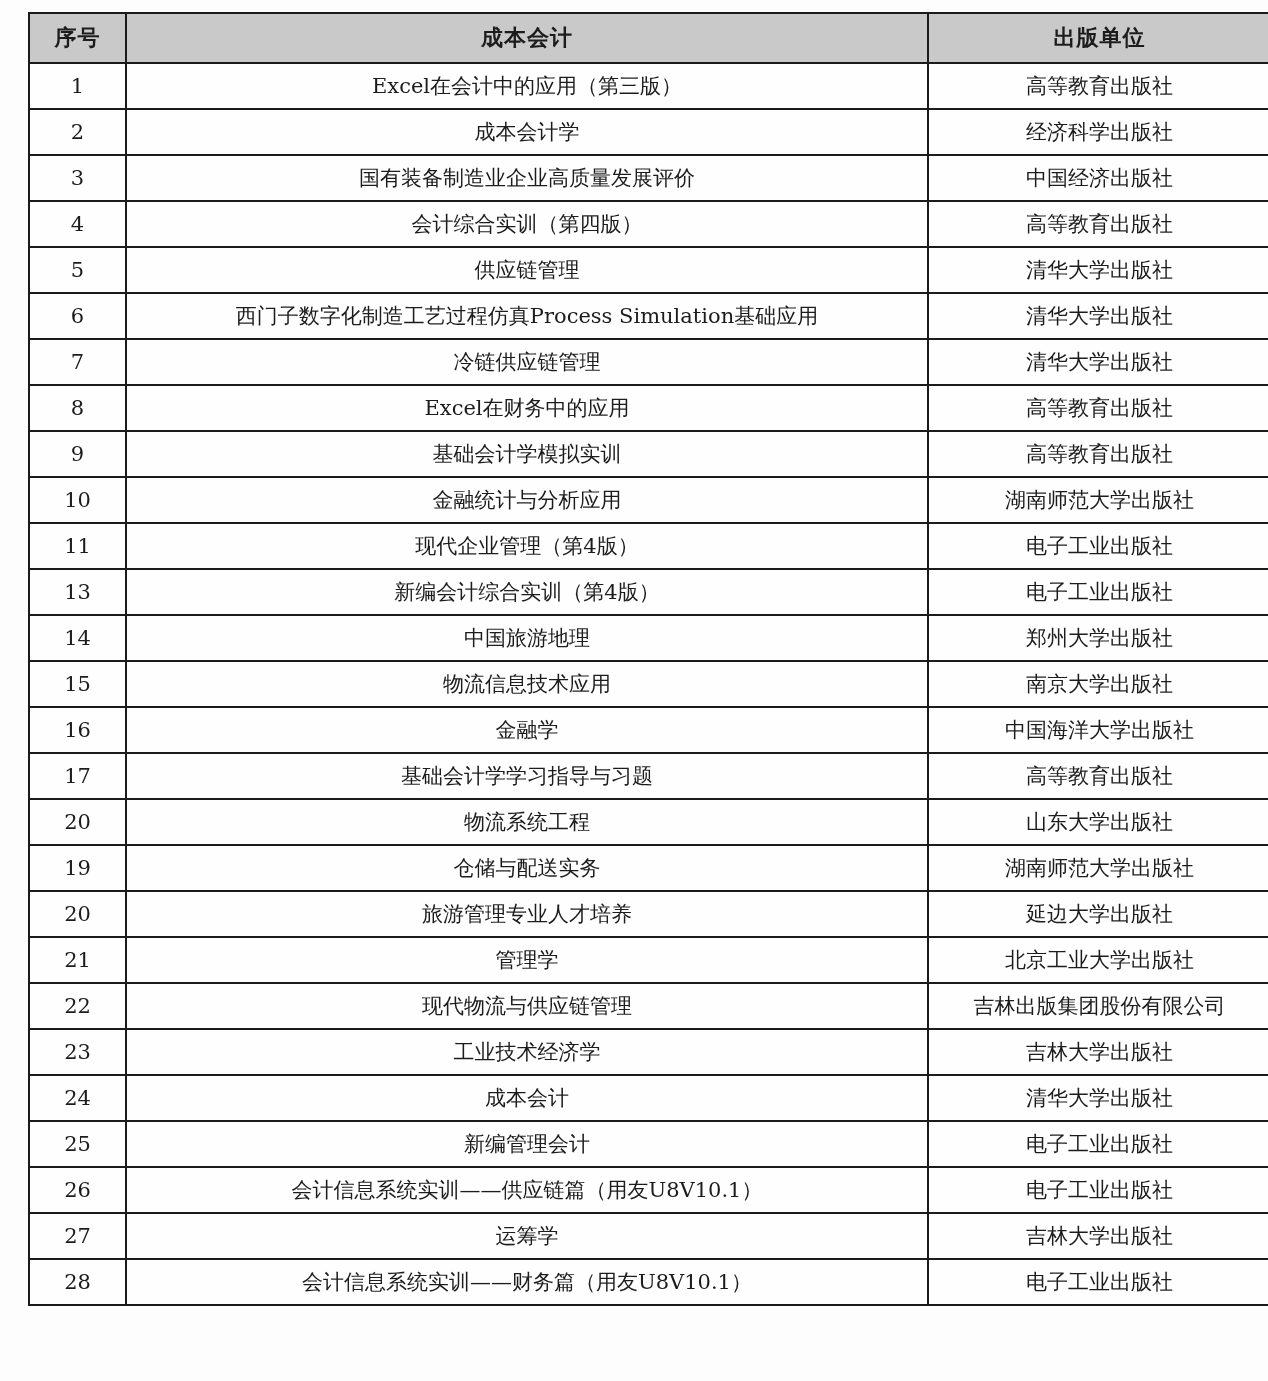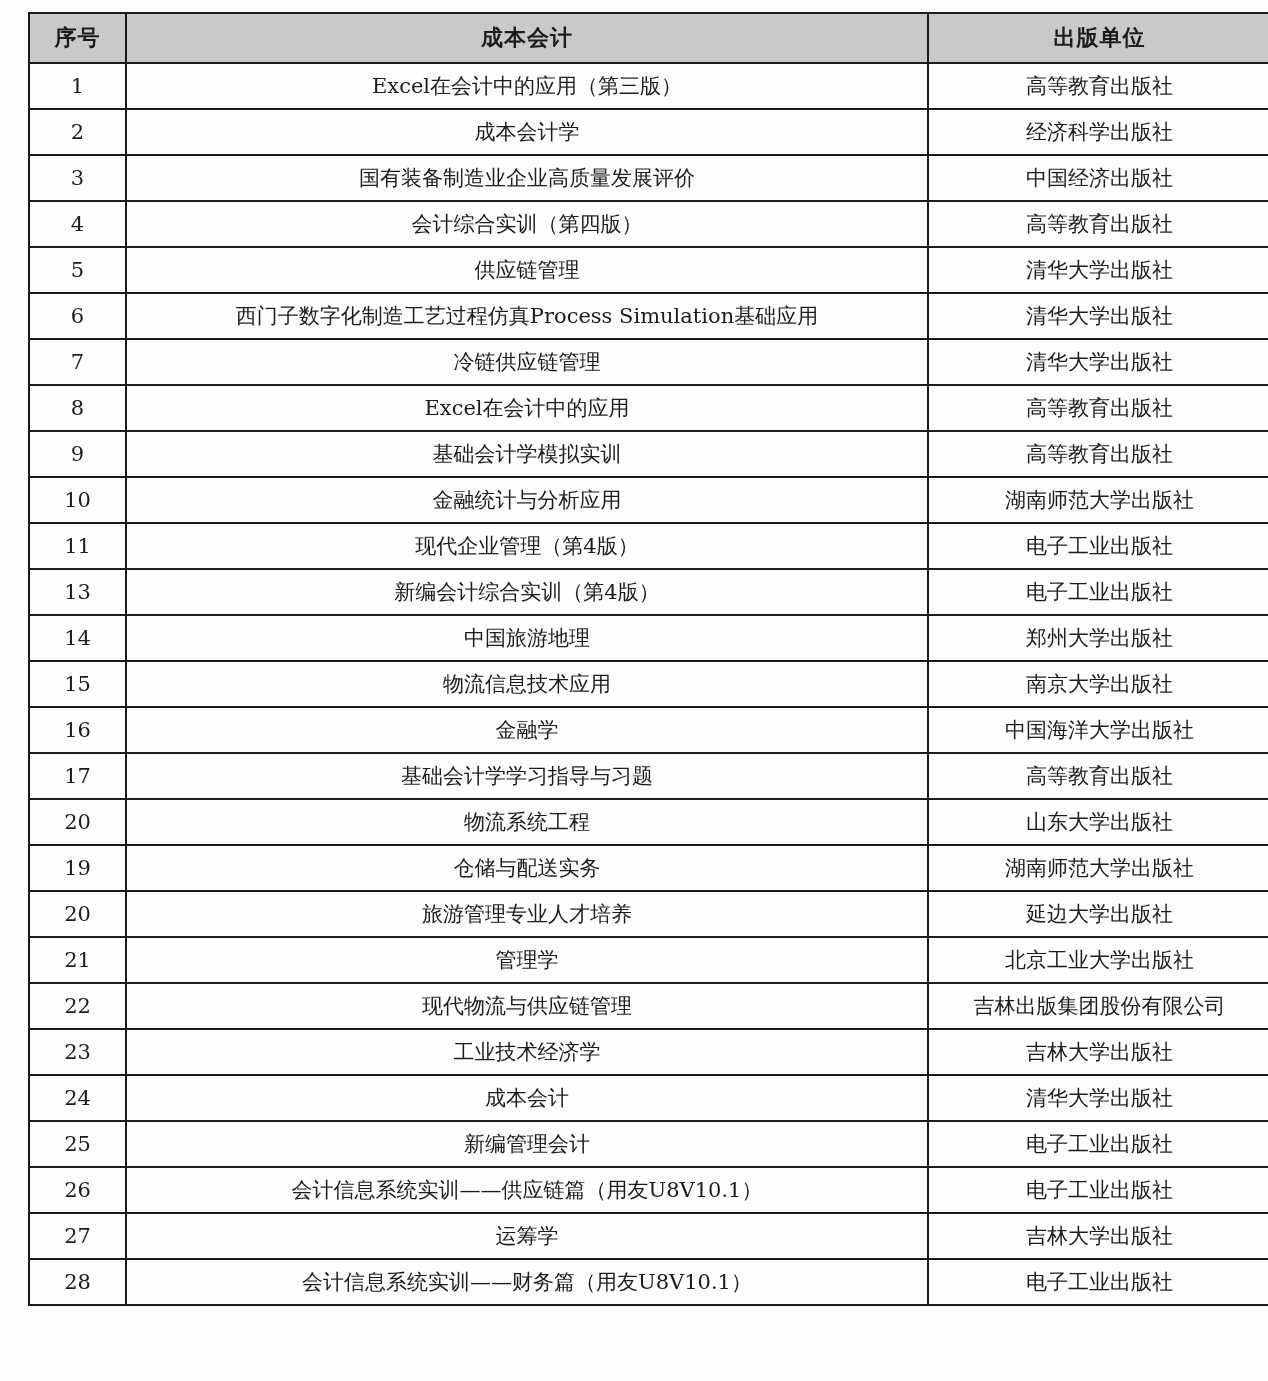--- a/index.html
+++ b/index.html
@@ -102,21 +102,21 @@
           <td>西门子数字化制造工艺过程仿真Process Simulation基础应用</td>
           <td>清华大学出版社</td>
         </tr>
         <tr>
           <td>7</td>
           <td>冷链供应链管理</td>
           <td>清华大学出版社</td>
         </tr>
         <tr>
           <td>8</td>
-          <td>Excel在会计中的应用</td>
+          <td>Excel在财务中的应用</td>
           <td>高等教育出版社</td>
         </tr>
         <tr>
           <td>9</td>
           <td>基础会计学模拟实训</td>
           <td>高等教育出版社</td>
         </tr>
         <tr>
           <td>10</td>
           <td>金融统计与分析应用</td>

